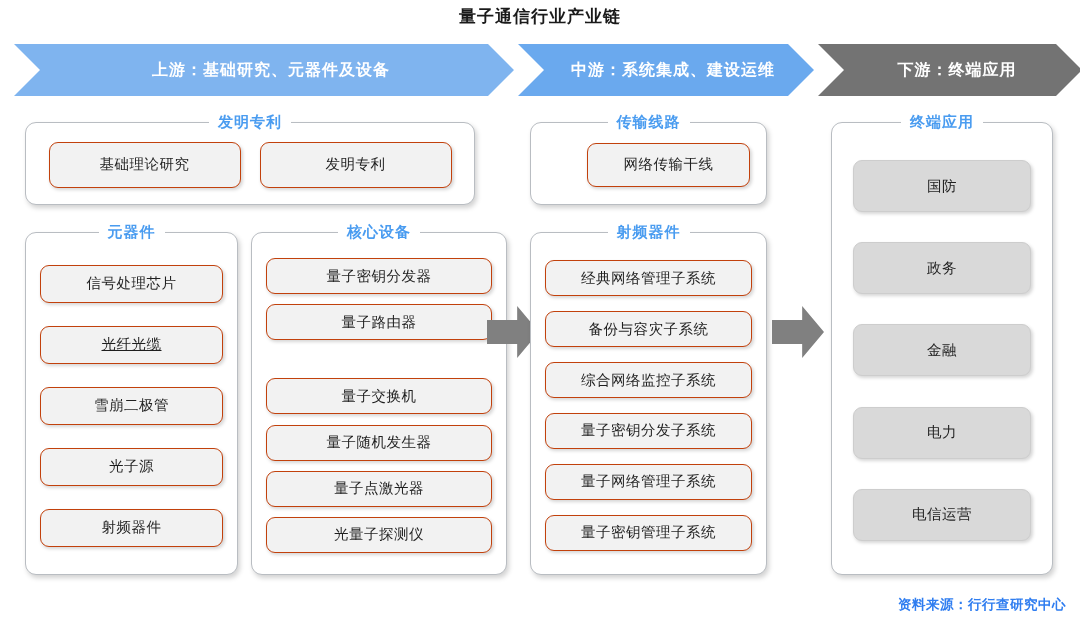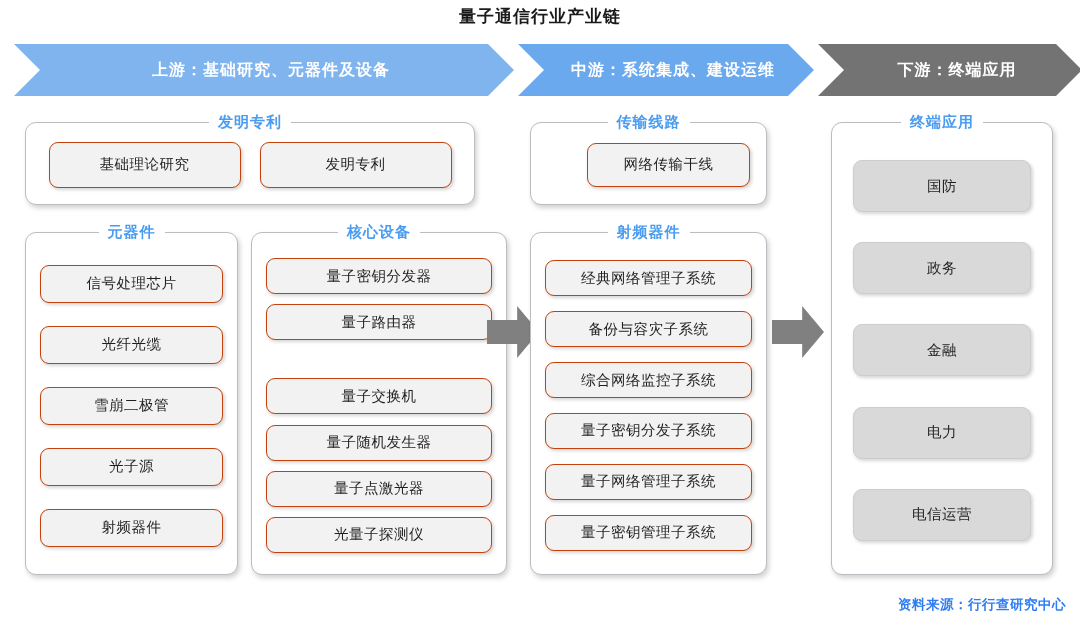--- a/index.html
+++ b/index.html
@@ -105,21 +105,21 @@
     <div class="panel-body row" style="padding:14px 13px 12px 13px;">
       <div class="chip" style="width:192px;height:46px;">基础理论研究</div>
       <div class="chip" style="width:192px;height:46px;">发明专利</div>
     </div>
   </div>
 
   <div class="panel" style="left:25px;top:232px;width:213px;height:343px;">
     <div class="panel-title">元器件</div>
     <div class="panel-body" style="padding:20px 14px 16px 14px;">
       <div class="chip" style="height:38px;">信号处理芯片</div>
-      <div class="chip" style="height:38px;">光纤光缆</div>
+      <div class="chip" style="height:38px;text-decoration:underline;">光纤光缆</div>
       <div class="chip" style="height:38px;">雪崩二极管</div>
       <div class="chip" style="height:38px;">光子源</div>
       <div class="chip" style="height:38px;">射频器件</div>
     </div>
   </div>
 
   <div class="panel" style="left:251px;top:232px;width:256px;height:343px;">
     <div class="panel-title">核心设备</div>
     <div class="panel-body" style="padding:20px 14px 16px 14px;">
       <div class="chip" style="height:36px;">量子密钥分发器</div>

